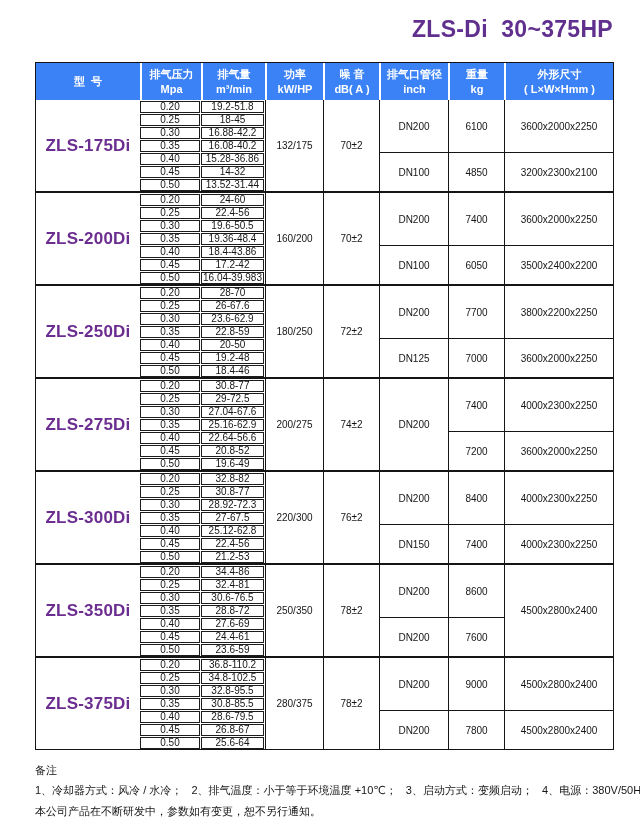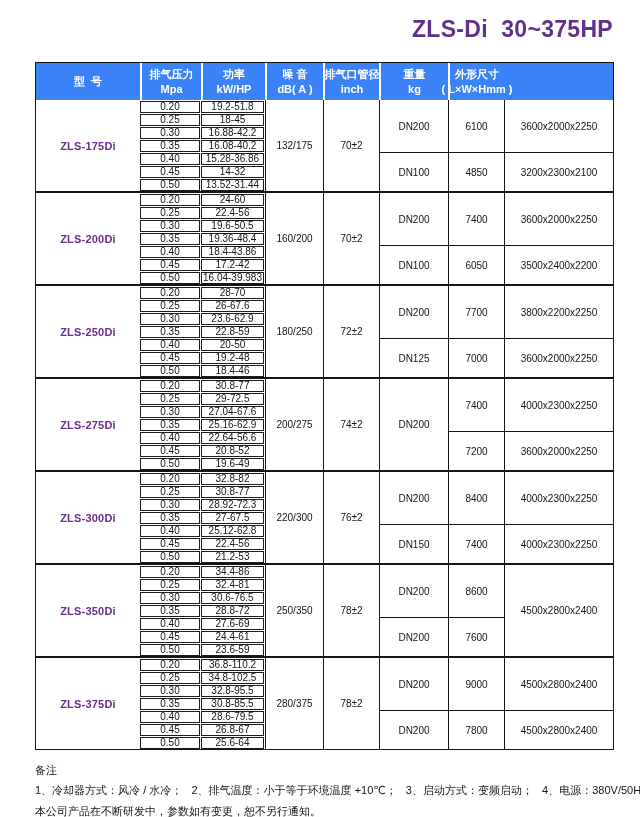--- a/index.html
+++ b/index.html
@@ -12,21 +12,21 @@
   .hcell{min-height:37px;display:flex;flex-direction:column;align-items:center;justify-content:center;
          color:#fff;font-weight:bold;font-size:11px;line-height:1.3;border-left:2px solid #fff;
          text-align:center;white-space:pre;}
   .hdr .hcell:first-child{border-left:none;}
   .hcell span:empty{display:none;}
   .block{display:grid;grid-template-columns:104px 61px 64px 58px 56px 69px 56px 1fr;
          grid-auto-rows:13px;border-top:2px solid #151515;}
   #tbody .block:first-child{border-top:none;}
   .cell{display:flex;align-items:center;justify-content:center;font-size:10px;color:#151515;
         white-space:nowrap;overflow:hidden;}
-  .model{color:#6B2D90;font-weight:bold;font-size:11px;letter-spacing:.2px;}
+  .model{color:#6B2D90;font-weight:bold;font-size:17px;letter-spacing:.2px;}
   .box{border:1px solid #1c1c1c;margin:.5px 1px .5px 0;}
   .sep{border-left:1.5px solid #151515;}
   .g2{border-top:1.5px solid #151515;}
   .notes{position:absolute;left:35px;top:760px;font-size:11px;color:#151515;line-height:1.85;}
   .notes div{white-space:pre;}
 </style>
 </head>
 <body>
 
 <div class="page">
@@ -37,20 +37,24 @@
     <div class="hdr">
       <div class="hcell">
         <span>型  号</span>
         
       </div>
       <div class="hcell">
         <span>排气压力</span>
         <span>Mpa</span>
       </div>
       <div class="hcell">
+        <span>排气量</span>
+        <span>m³/min</span>
+      </div>
+      <div class="hcell">
         <span>功率</span>
         <span>kW/HP</span>
       </div>
       <div class="hcell">
         <span>噪 音</span>
         <span>dB( A )</span>
       </div>
       <div class="hcell">
         <span>排气口管径</span>
         <span>inch</span>

